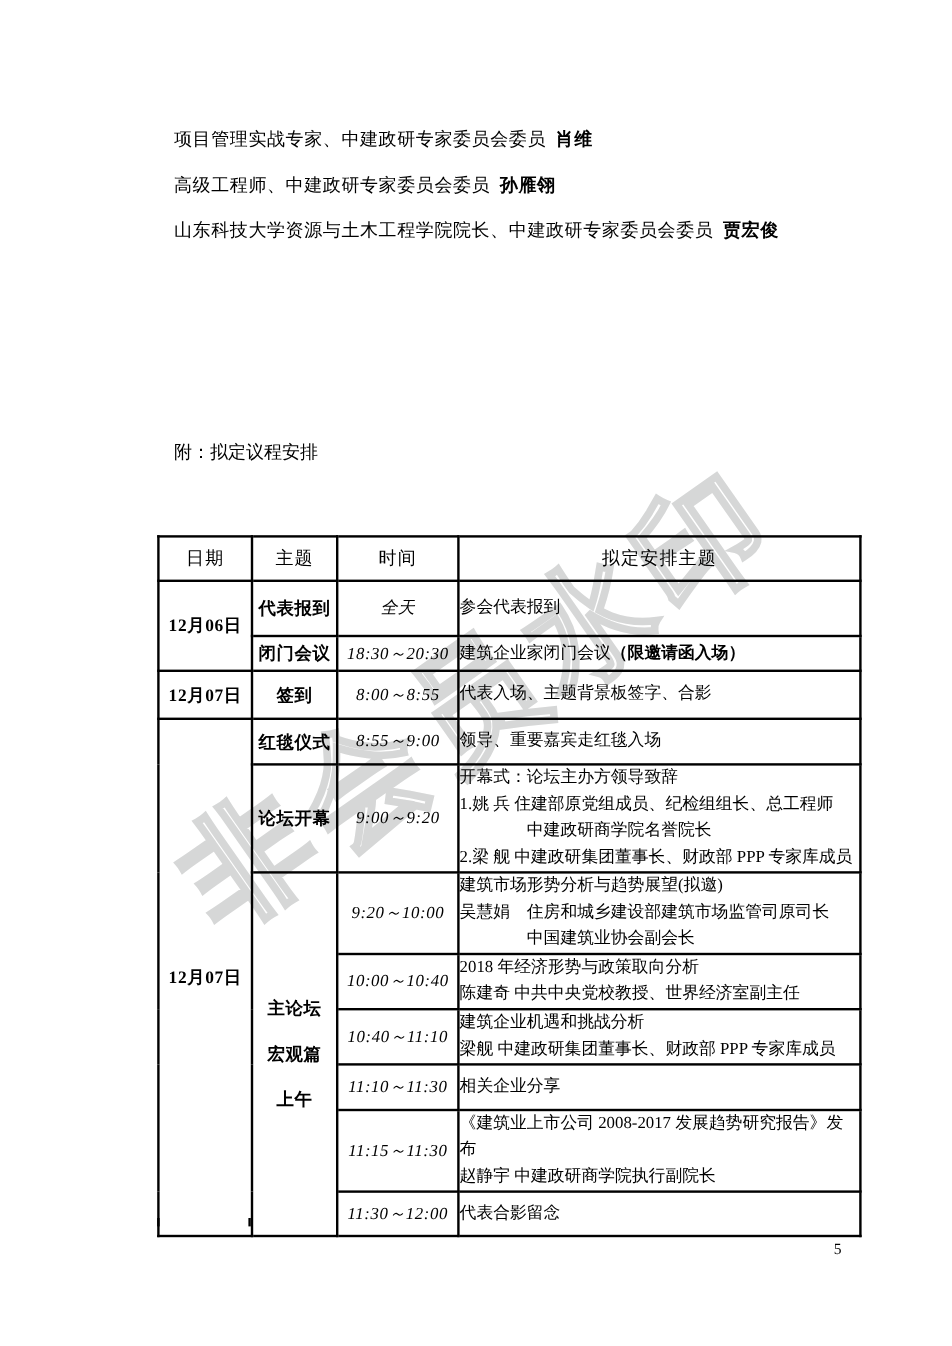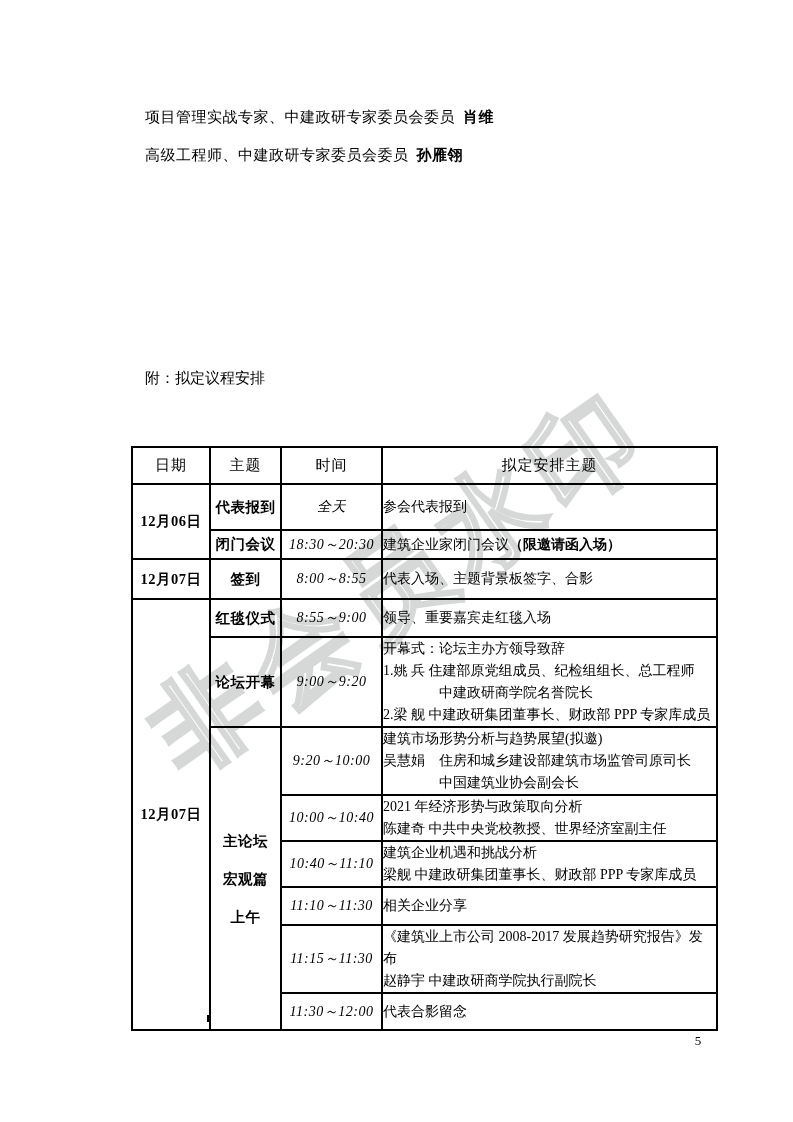--- a/index.html
+++ b/index.html
@@ -83,20 +83,21 @@
 <body>
 
 <div class="page">
 
   <div class="watermark">非会员水印</div>
 
   <div class="content">
     <div class="experts">
         <div class="expert-line"><span>项目管理实战专家、中建政研专家委员会委员</span><span class="expert-name">肖维</span></div>
         <div class="expert-line"><span>高级工程师、中建政研专家委员会委员</span><span class="expert-name">孙雁翎</span></div>
+        <div class="expert-line"><span>山东科技大学资源与土木工程学院院长、中建政研专家委员会委员</span><span class="expert-name">贾宏俊</span></div>
       </div>
 
     <div class="attachment">附：拟定议程安排</div>
 
     <table class="agenda">
       <colgroup>
           <col style="width: 78px;">
           <col style="width: 71px;">
           <col style="width: 101px;">
           <col style="width: 335px;">
@@ -160,21 +161,21 @@
             <td class="time">9:20～10:00</td>
             <td class="content">
               <div class="cline"><span>建筑市场形势分析与趋势展望(拟邀)</span></div>
               <div class="cline"><span>吴慧娟　住房和城乡建设部建筑市场监管司原司长</span></div>
               <div class="cline indent"><span>中国建筑业协会副会长</span></div>
             </td>
           </tr>
           <tr style="height: 46px;">
             <td class="time">10:00～10:40</td>
             <td class="content">
-              <div class="cline"><span>2021 年经济形势与政策取向分析</span></div>
+              <div class="cline"><span>2018 年经济形势与政策取向分析</span></div>
               <div class="cline"><span>陈建奇 中共中央党校教授、世界经济室副主任</span></div>
             </td>
           </tr>
           <tr style="height: 45px;">
             <td class="time">10:40～11:10</td>
             <td class="content">
               <div class="cline"><span>建筑企业机遇和挑战分析</span></div>
               <div class="cline"><span>梁舰 中建政研集团董事长、财政部 PPP 专家库成员</span></div>
             </td>
           </tr>

